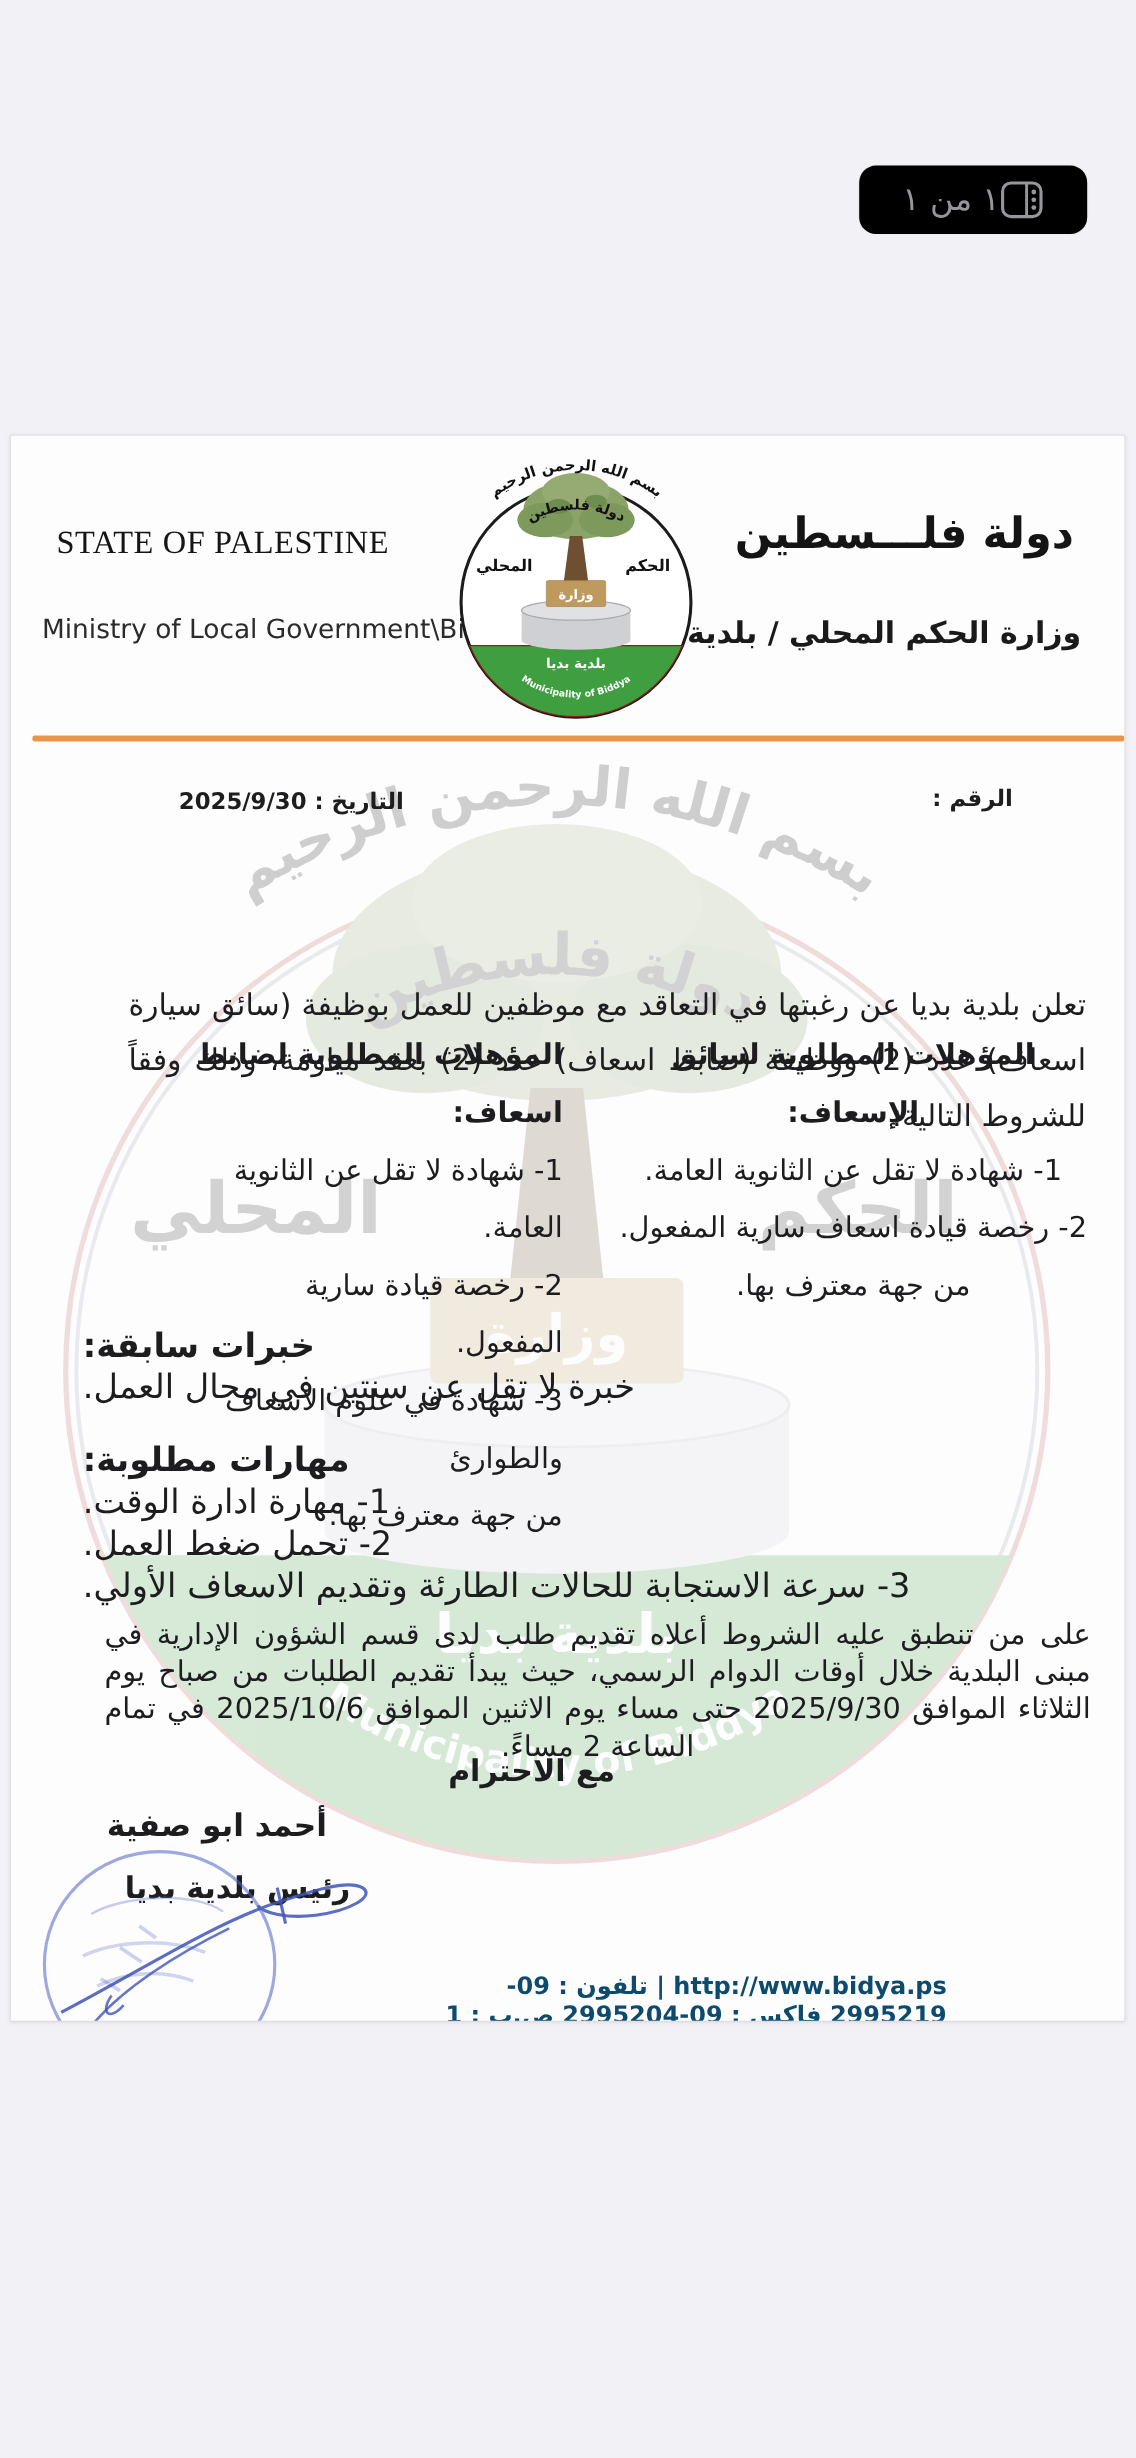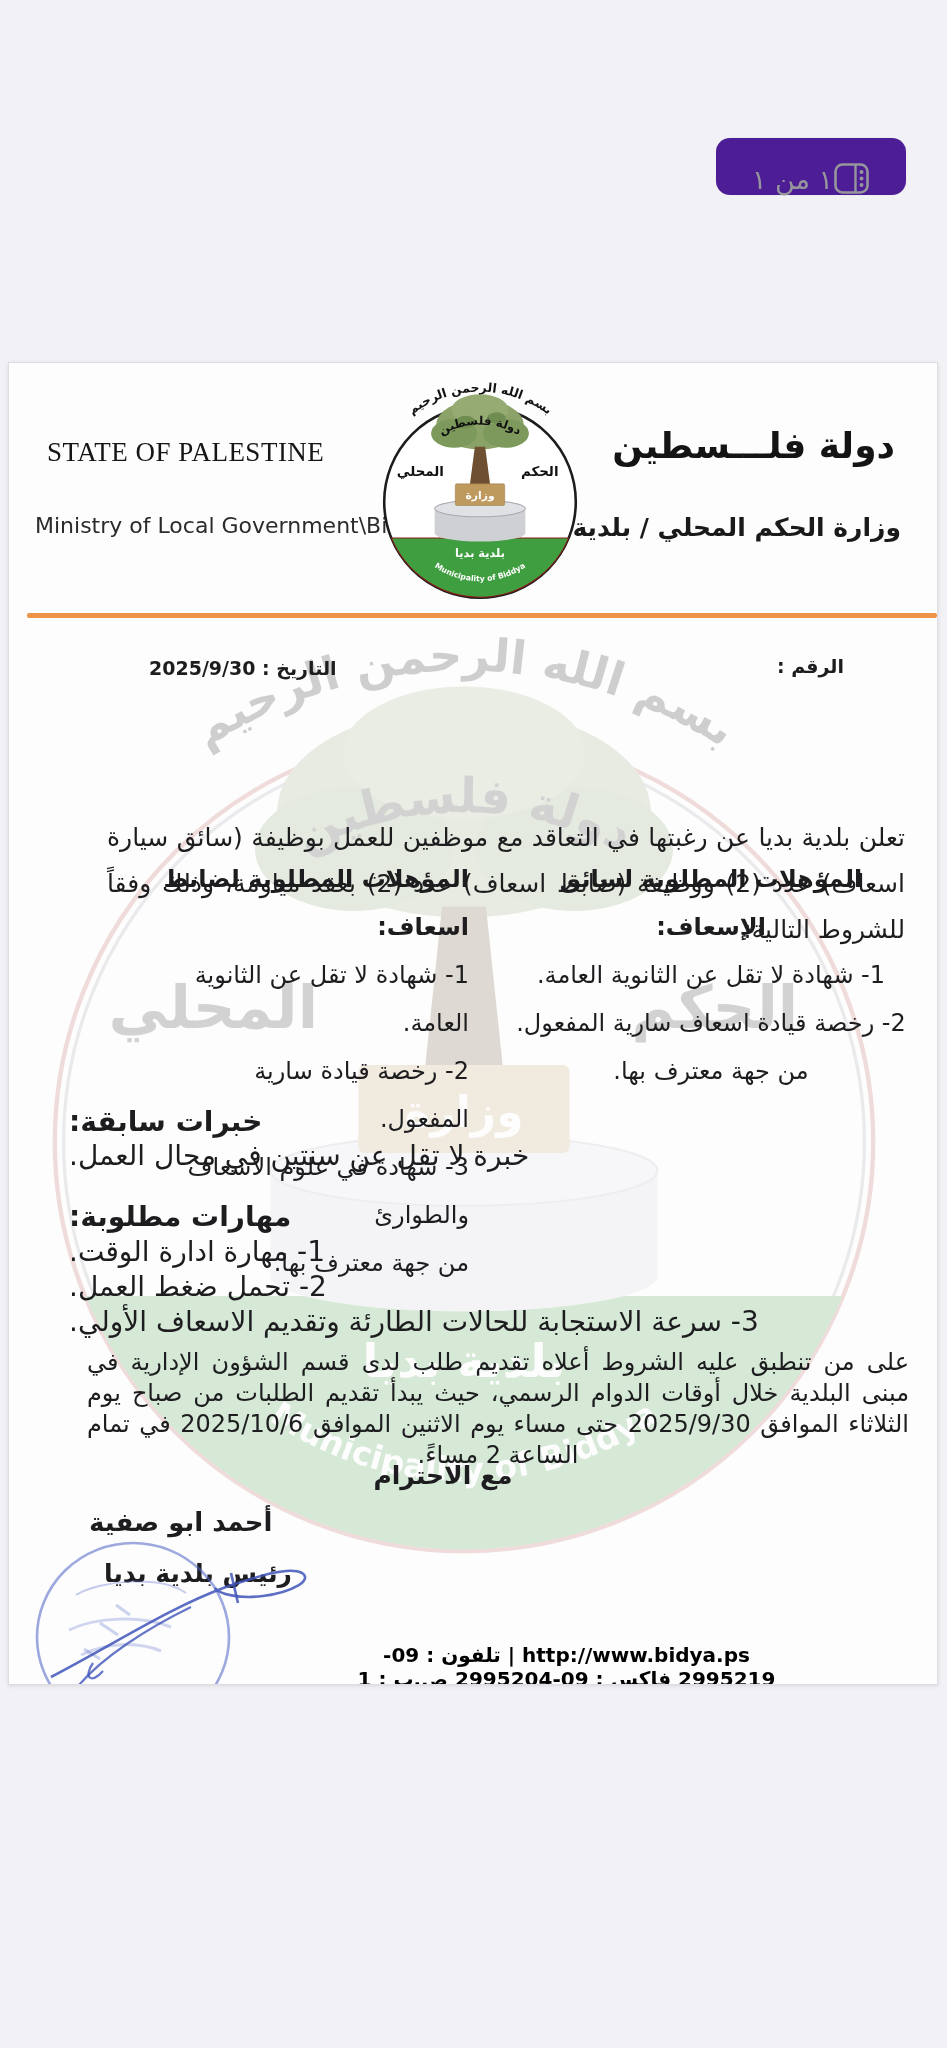--- a/index.html
+++ b/index.html
@@ -1,20 +1,20 @@
 <!DOCTYPE html>
 <html lang="ar"><head>
 <meta charset="utf-8">
 <style>
   html,body{margin:0;padding:0;}
   body{width:947px;height:2048px;background:#f1f1f6;position:relative;overflow:hidden;
        font-family:"DejaVu Sans","Liberation Sans",sans-serif;color:#1d1d1f;}
   
-  .page-badge{position:absolute;left:716px;top:138px;width:190px;height:57px;background:#4c1d95;
-      border-radius:14px;display:flex;align-items:flex-end;justify-content:center;gap:0;
+  .page-badge{position:absolute;left:716px;top:138px;width:190px;height:57px;background:#000000;
+      border-radius:14px;display:flex;align-items:center;justify-content:center;gap:0;
       box-shadow:0 0 0 1px rgba(0,0,0,0.02);}
   .page-badge span{font-size:27px;color:#96969c;}
   
   .page{position:absolute;left:8px;top:362px;width:930px;height:1323px;background:#fdfdfe;
       border:1px solid #dddde2;box-sizing:border-box;box-shadow:0 1px 4px rgba(0,0,0,.10);overflow:hidden;}
   .wm{position:absolute;left:15px;top:240px;width:880px;opacity:.20;pointer-events:none;z-index:0;}
   .page .txt{position:absolute;z-index:2;}
   .en-state{left:38px;top:74px;font-family:"Liberation Serif","DejaVu Serif",serif;
       font-weight:normal;font-size:27px;letter-spacing:.5px;color:#151515;}
   .en-ministry{left:26px;top:150px;font-size:22px;color:#2b2b2b;}
@@ -34,22 +34,22 @@
   .col-officer{right:468px;width:310px;}
   .block{direction:rtl;text-align:left;right:32px;left:60px;font-size:28px;}
   .exp{top:742px;line-height:34px;}
   .skills{top:836px;line-height:35px;}
   .block .h{font-weight:bold;}
   .closing{top:984px;left:78px;right:28px;direction:rtl;text-align:justify;text-align-last:center;
       font-size:24px;line-height:31px;}
   .respect{top:1098px;left:0;right:60px;text-align:center;font-weight:bold;font-size:25px;direction:rtl;}
   .name{left:80px;top:1144px;font-weight:bold;font-size:26px;direction:rtl;}
   .role{left:95px;top:1196px;font-weight:bold;font-size:25px;direction:rtl;z-index:3;}
-  .footer{left:335px;top:1280px;width:445px;text-align:center;direction:rtl;font-size:20px;
-      font-weight:bold;color:#000000;}
+  .footer{left:335px;top:1280px;width:445px;text-align:right;direction:rtl;font-size:20px;
+      font-weight:bold;color:#0c4a6e;}
   .stamp{position:absolute;left:12px;top:1172px;z-index:2;}
   svg text{font-family:"DejaVu Sans",sans-serif;}
 </style>
 </head>
 <body>
 
 <div class="page-badge">
   <span>١ من ١</span>
   <svg width="37" height="33" viewBox="0 0 37 33">
     <rect x="2.5" y="2.5" width="32" height="28" rx="7" fill="none" stroke="#96969c" stroke-width="2.6"></rect>

